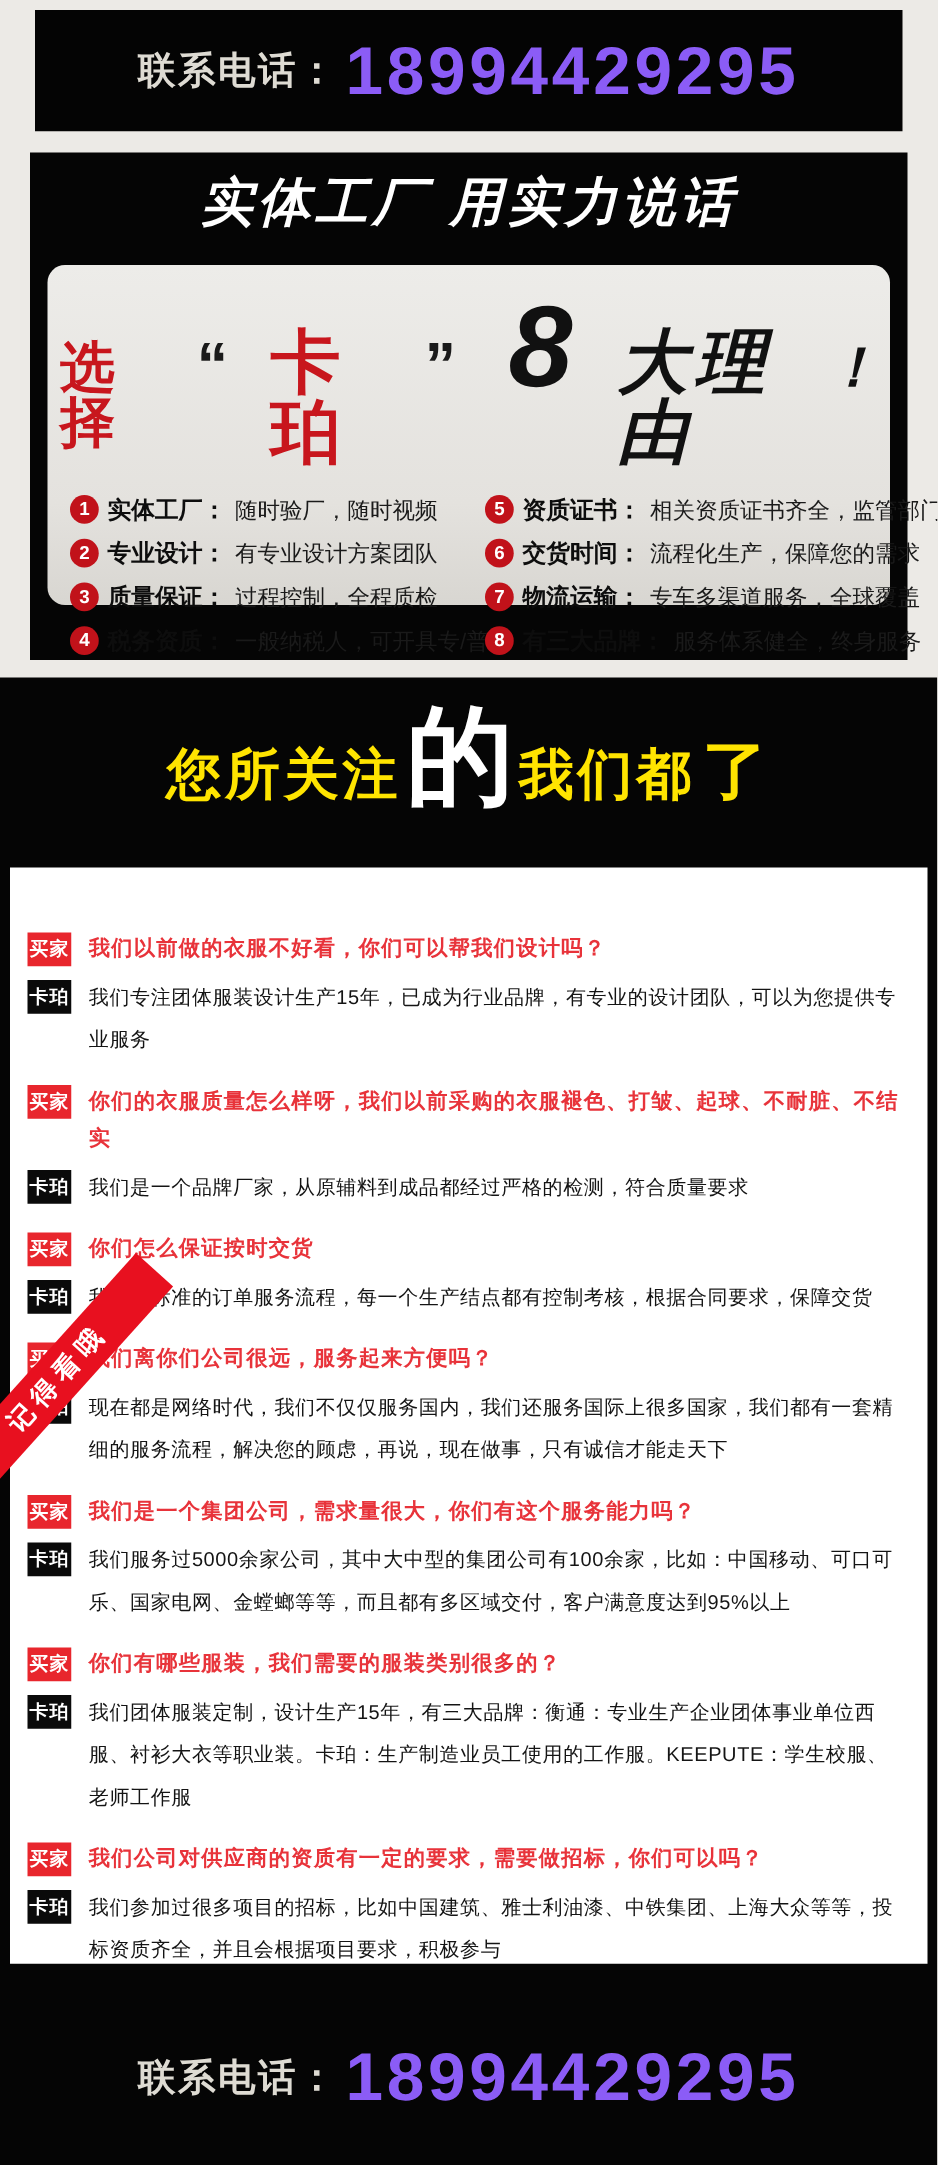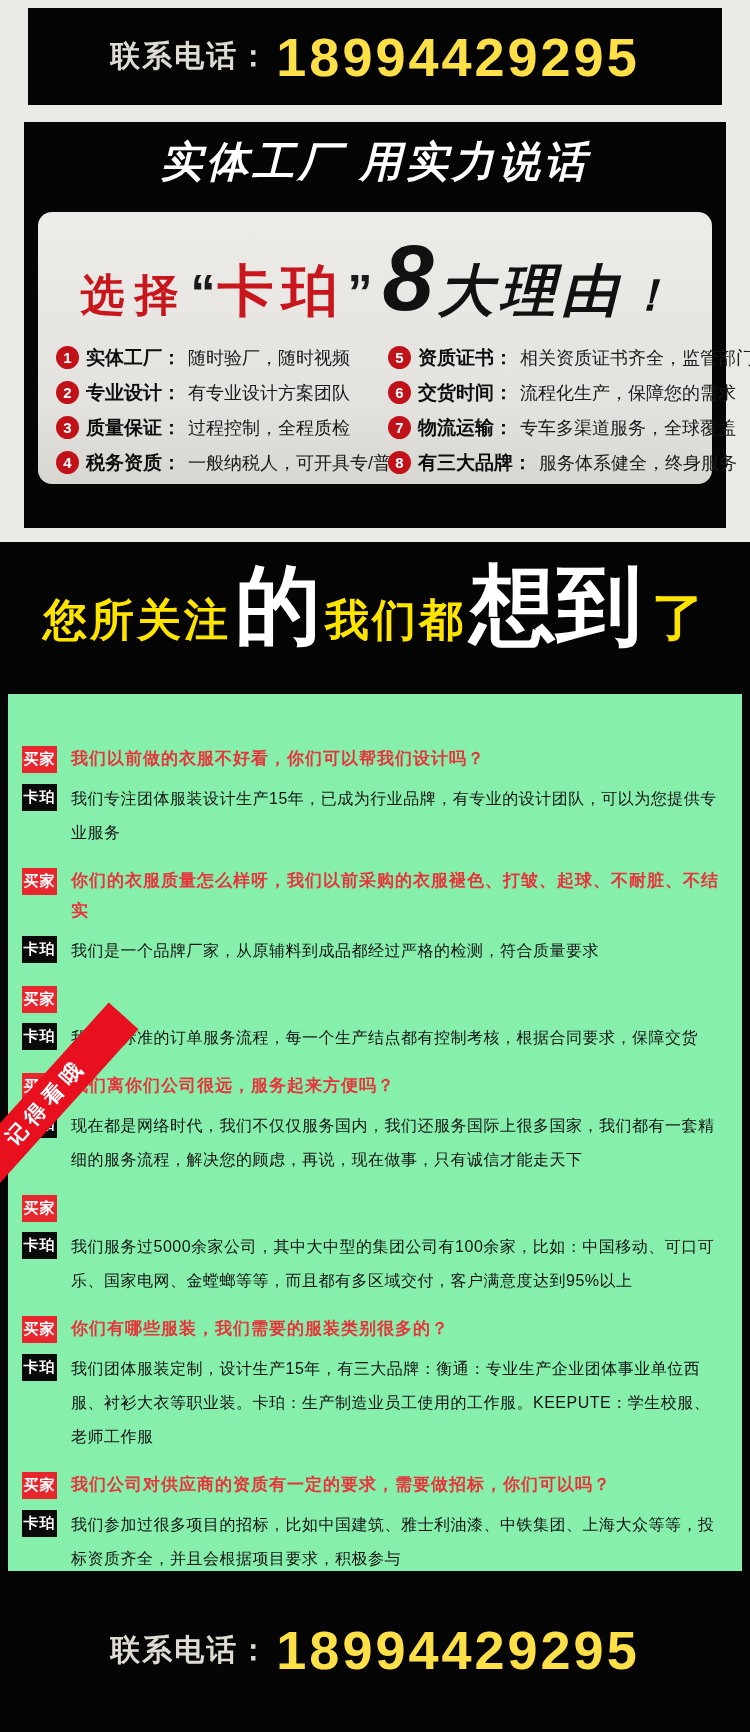--- a/index.html
+++ b/index.html
@@ -4,30 +4,30 @@
 <style>
   * { margin:0; padding:0; box-sizing:border-box; }
   html,body { background:#eceae6; }
   body { font-family:"Liberation Sans","DejaVu Sans",sans-serif; }
   .page { position:relative; width:750px; height:1732px; margin:0 auto; background:#eceae6; overflow:hidden; }
 
   
   .banner1 { margin:8px 28px 0; height:97px; background:#040404;
              display:flex; align-items:center; justify-content:center; }
   .phone-label { color:#dedbd3; font-weight:bold; font-size:30px; letter-spacing:2px; }
-  .phone-number { color:#fde047; font-weight:bold; font-size:54px; letter-spacing:3px; margin-left:6px; }
+  .phone-number { color:#8b5cf6; font-weight:bold; font-size:54px; letter-spacing:3px; margin-left:6px; }
 
   
   .section2 { margin:17px 24px 0; height:406px; background:#050505; padding-top:16px; }
   .factory-title { color:#ffffff; font-size:42px; font-weight:bold; font-style:italic;
                    text-align:center; letter-spacing:4px; line-height:48px; }
   .reasons-card { margin:26px 14px 0; height:272px; border-radius:14px;
                   background:linear-gradient(180deg,#edece9 0%,#e4e2de 70%,#d8d6d1 100%);
                   padding:20px 8px 0 10px; }
-  .reasons-heading { display:flex; justify-content:center; align-items:baseline; line-height:1; }
+  .reasons-heading { display:flex; justify-content:center; align-items:baseline; line-height:1;gap:32px; }
   .rh-prefix { color:#c8161d; font-size:44px; font-weight:bold; letter-spacing:10px; }
   .rh-quote  { color:#1a1a1a; font-size:50px; font-weight:bold; margin:0 2px; }
   .rh-brand  { color:#c8161d; font-size:56px; font-weight:bold; letter-spacing:8px; }
   .rh-number { color:#111; font-size:92px; font-weight:bold; font-style:italic; margin:0 4px 0 8px; }
   .rh-suffix { color:#111; font-size:56px; font-weight:bold; font-style:italic; letter-spacing:6px; }
   .rh-bang   { color:#111; font-size:44px; font-weight:bold; font-style:italic; margin-left:4px; }
   .reasons-grid { display:grid; grid-template-columns:332px 1fr; grid-template-rows:repeat(4,35px);
                   grid-auto-flow:column; align-items:center; margin-top:16px; padding-left:8px; }
   .reason { display:flex; align-items:center; gap:7px; white-space:nowrap; }
   .reason-num { flex:0 0 auto; width:23px; height:23px; border-radius:50%; background:#c1121a;
@@ -41,21 +41,21 @@
   .ribbon { position:absolute; left:-70px; top:540px; width:232px; height:40px; background:#e8101f;
             transform:rotate(-48deg); display:flex; align-items:center; justify-content:center; z-index:6; }
   .ribbon-text { color:#fff; font-size:21px; font-weight:bold; letter-spacing:6px; }
   .headline { display:flex; align-items:baseline; justify-content:center; padding-top:20px;
               height:116px; line-height:1; }
   .hl-yellow { color:#ffe400; font-size:44px; font-weight:bold; letter-spacing:3px; }
   .hl-white  { color:#ffffff; font-size:86px; font-weight:bold; margin:0 4px; }
   .hl-last   { font-size:52px; margin-left:6px; }
 
   
-  .qa-panel { margin:36px 8px 4px; height:877px; background:#86efac; padding:50px 18px 0 14px; overflow:hidden; }
+  .qa-panel { margin:36px 8px 16px; height:877px; background:#ffffff; padding:50px 18px 0 14px; overflow:hidden; }
   .qa-block { margin-bottom:16px; }
   .qa-row { display:flex; align-items:flex-start; gap:14px; }
   .qa-row.question { margin-bottom:8px; }
   .badge { flex:0 0 auto; width:35px; height:27px; margin-top:2px;
            display:flex; align-items:center; justify-content:center;
            color:#fff; font-size:15px; font-weight:bold; letter-spacing:1px; }
   .badge-buyer { background:#e8262d; }
   .badge-brand { background:#0a0a0a; }
   .q-text { color:#e8333a; font-size:17px; font-weight:bold; letter-spacing:1px; line-height:30px; }
   .a-text { color:#141414; font-size:16px; letter-spacing:0.5px; line-height:34px; }
@@ -130,21 +130,20 @@
         </div>
       </div>
     </div>
   </div>
 
   <div class="section3">
     <div class="headline">
       <span class="hl-yellow">您所关注</span>
       <span class="hl-white">的</span>
       <span class="hl-yellow">我们都</span>
-      <span class="hl-white">想到</span>
       <span class="hl-yellow hl-last">了</span>
     </div>
 
     <div class="qa-panel">
 
       <div class="qa-block">
         <div class="qa-row question">
           <span class="badge badge-buyer">买家</span>
           <span class="q-text">我们以前做的衣服不好看，你们可以帮我们设计吗？</span>
         </div>
@@ -161,20 +160,21 @@
         </div>
         <div class="qa-row answer">
           <span class="badge badge-brand">卡珀</span>
           <span class="a-text">我们是一个品牌厂家，从原辅料到成品都经过严格的检测，符合质量要求</span>
         </div>
       </div>
 
       <div class="qa-block">
         <div class="qa-row question">
           <span class="badge badge-buyer">买家</span>
+          <span class="q-text">你们怎么保证按时交货</span>
         </div>
         <div class="qa-row answer">
           <span class="badge badge-brand">卡珀</span>
           <span class="a-text">我们有标准的订单服务流程，每一个生产结点都有控制考核，根据合同要求，保障交货</span>
         </div>
       </div>
 
       <div class="qa-block">
         <div class="qa-row question">
           <span class="badge badge-buyer">买家</span>
@@ -182,20 +182,21 @@
         </div>
         <div class="qa-row answer">
           <span class="badge badge-brand">卡珀</span>
           <span class="a-text">现在都是网络时代，我们不仅仅服务国内，我们还服务国际上很多国家，我们都有一套精细的服务流程，解决您的顾虑，再说，现在做事，只有诚信才能走天下</span>
         </div>
       </div>
 
       <div class="qa-block">
         <div class="qa-row question">
           <span class="badge badge-buyer">买家</span>
+          <span class="q-text">我们是一个集团公司，需求量很大，你们有这个服务能力吗？</span>
         </div>
         <div class="qa-row answer">
           <span class="badge badge-brand">卡珀</span>
           <span class="a-text">我们服务过5000余家公司，其中大中型的集团公司有100余家，比如：中国移动、可口可乐、国家电网、金螳螂等等，而且都有多区域交付，客户满意度达到95%以上</span>
         </div>
       </div>
 
       <div class="qa-block">
         <div class="qa-row question">
           <span class="badge badge-buyer">买家</span>

